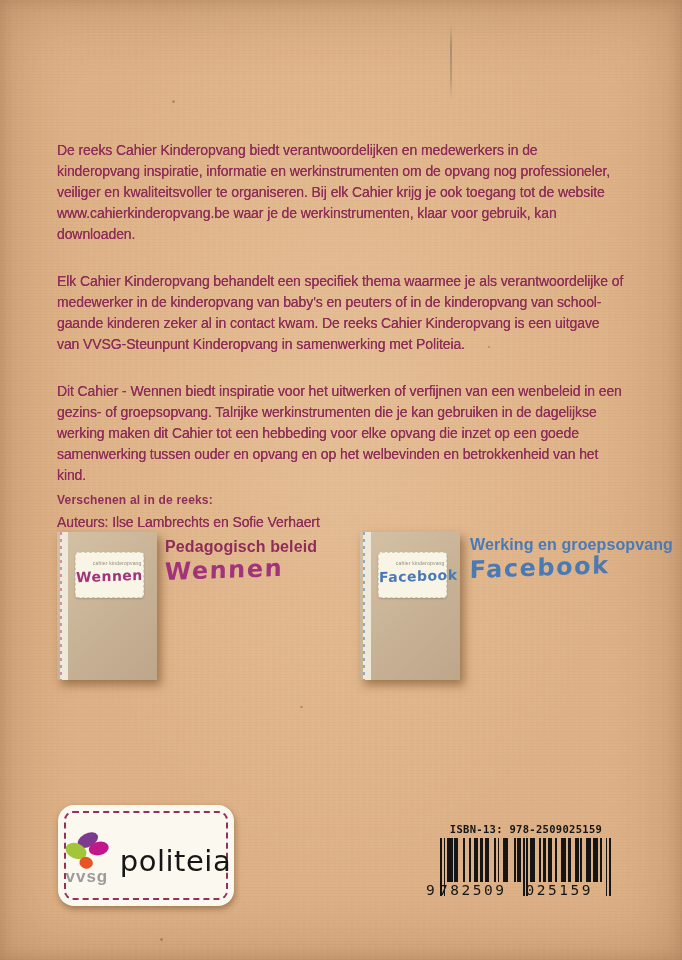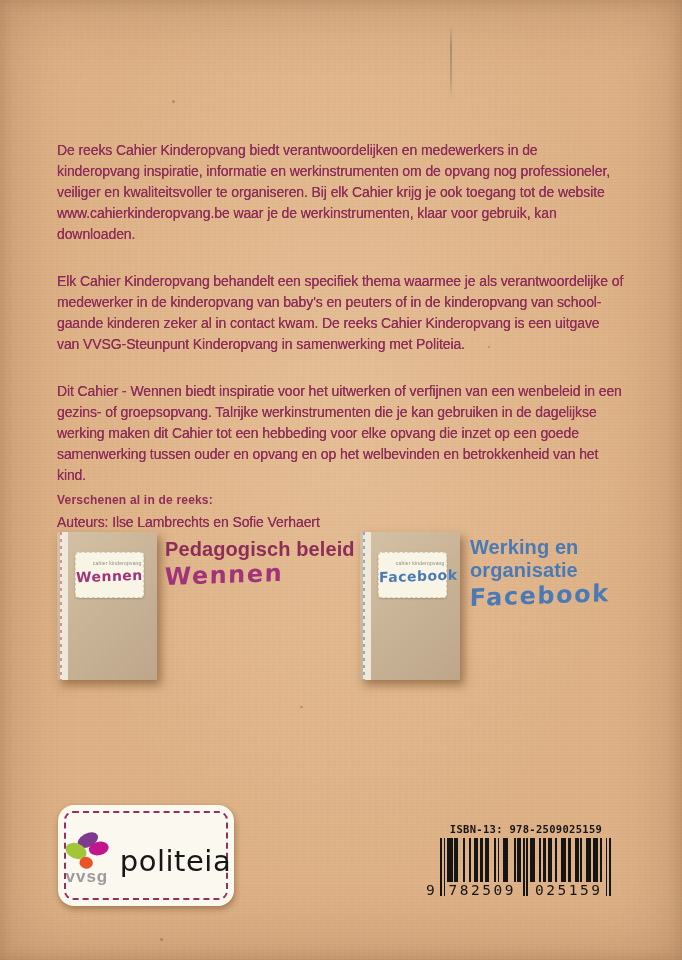--- a/index.html
+++ b/index.html
@@ -36,21 +36,21 @@
   .book-label{position:absolute;left:18px;right:13px;top:20px;height:46px;
     background:#f8f4e6;border:1px dashed #d6cdb6;border-radius:4px;
     box-shadow:0 1px 2px rgba(0,0,0,0.18);text-align:center;padding-top:7px;box-sizing:border-box;}
   .label-small{display:block;font-size:10px;color:#8f8d7e;letter-spacing:0.4px;
     transform:scale(0.5);transform-origin:center top;white-space:nowrap;height:6px;}
   .label-title{display:inline-block;font-family:"DejaVu Sans",sans-serif;font-size:14px;font-weight:700;
     letter-spacing:0.5px;transform:rotate(-2deg) skewX(-2deg);margin-top:2px;}
 
   .caption{position:absolute;}
   .caption.c1{left:165px;top:538px;} .caption.c2{left:470px;top:536px;}
-  .cat{font-size:20px;font-weight:700;letter-spacing:0.1px;}
+  .cat{font-size:16px;font-weight:700;letter-spacing:0.1px;}
   .big-title{display:inline-block;font-family:"DejaVu Sans",sans-serif;font-size:24px;font-weight:700;
     letter-spacing:1.5px;transform:rotate(-2deg) skewX(-3deg);transform-origin:left top;margin-top:2px;}
 
   
   .pub-box{position:absolute;left:58px;top:805px;width:176px;height:101px;
     background:#fbf8ef;border-radius:16px;box-shadow:1px 3px 6px rgba(90,55,25,0.45);}
   .pub-inner{position:absolute;top:6px;left:6px;right:6px;bottom:6px;
     border:2.5px dashed #93305c;border-radius:9px;
     display:flex;align-items:center;justify-content:center;gap:7px;box-sizing:border-box;}
   .vvsg{display:flex;flex-direction:column;align-items:center;margin-top:6px;}
@@ -60,21 +60,21 @@
     font-family:"DejaVu Sans",sans-serif;}
 
   
   .barcode{position:absolute;left:440px;top:823px;width:172px;
     font-family:"DejaVu Sans Mono",monospace;color:#151515;}
   .isbn-line{font-size:10.5px;font-weight:700;letter-spacing:0.3px;text-align:center;white-space:nowrap;}
   .bars{position:relative;margin-top:3px;height:62px;}
   .bars svg{position:absolute;left:0;top:0;}
   .digits{position:absolute;left:-14px;right:0;top:44px;display:flex;font-size:14.5px;}
   .digits .lead{width:13px;}
-  .digits .grp{flex:1;text-align:center;letter-spacing:2.5px;}
+  .digits .grp{flex:1;letter-spacing:2.5px;}
 </style>
 </head>
 <body>
 
 <div class="cover">
 
   <div class="scratch"></div>
   <div class="speck" style="left:172px;top:100px;width:3px;height:3px;"></div>
   <div class="speck" style="left:488px;top:346px;width:2px;height:2px;"></div>
   <div class="speck" style="left:300px;top:706px;width:3px;height:2px;"></div>
@@ -104,21 +104,21 @@
 
   <div class="book b2">
     <span class="spine"></span>
     <span class="stitch" style="background: repeating-linear-gradient(rgb(143, 169, 201) 0px, rgb(143, 169, 201) 3px, rgba(0, 0, 0, 0) 3px, rgba(0, 0, 0, 0) 7px);"></span>
     <div class="book-label">
       <span class="label-small">cahier kinderopvang</span>
       <span class="label-title" style="color: rgb(74, 122, 181);">Facebook</span>
     </div>
   </div>
   <div class="caption c2">
-    <div class="cat" style="color: rgb(74, 122, 181);">Werking en organisatie</div>
+    <div class="cat" style="color: rgb(74, 122, 181);">Werking en groepsopvang</div>
     <div class="big-title" style="color: rgb(74, 122, 181);">Facebook</div>
   </div>
 
   <div class="pub-box">
     <div class="pub-inner">
       <div class="vvsg">
         <svg viewBox="0 0 60 50">
           <ellipse cx="31" cy="12" rx="13" ry="8" fill="#7e3a8e" transform="rotate(-28 31 12)"></ellipse>
           <ellipse cx="17" cy="25" rx="13" ry="9" fill="#a3c53a" transform="rotate(22 17 25)"></ellipse>
           <ellipse cx="44" cy="22" rx="12" ry="8" fill="#c2178c" transform="rotate(-12 44 22)"></ellipse>

